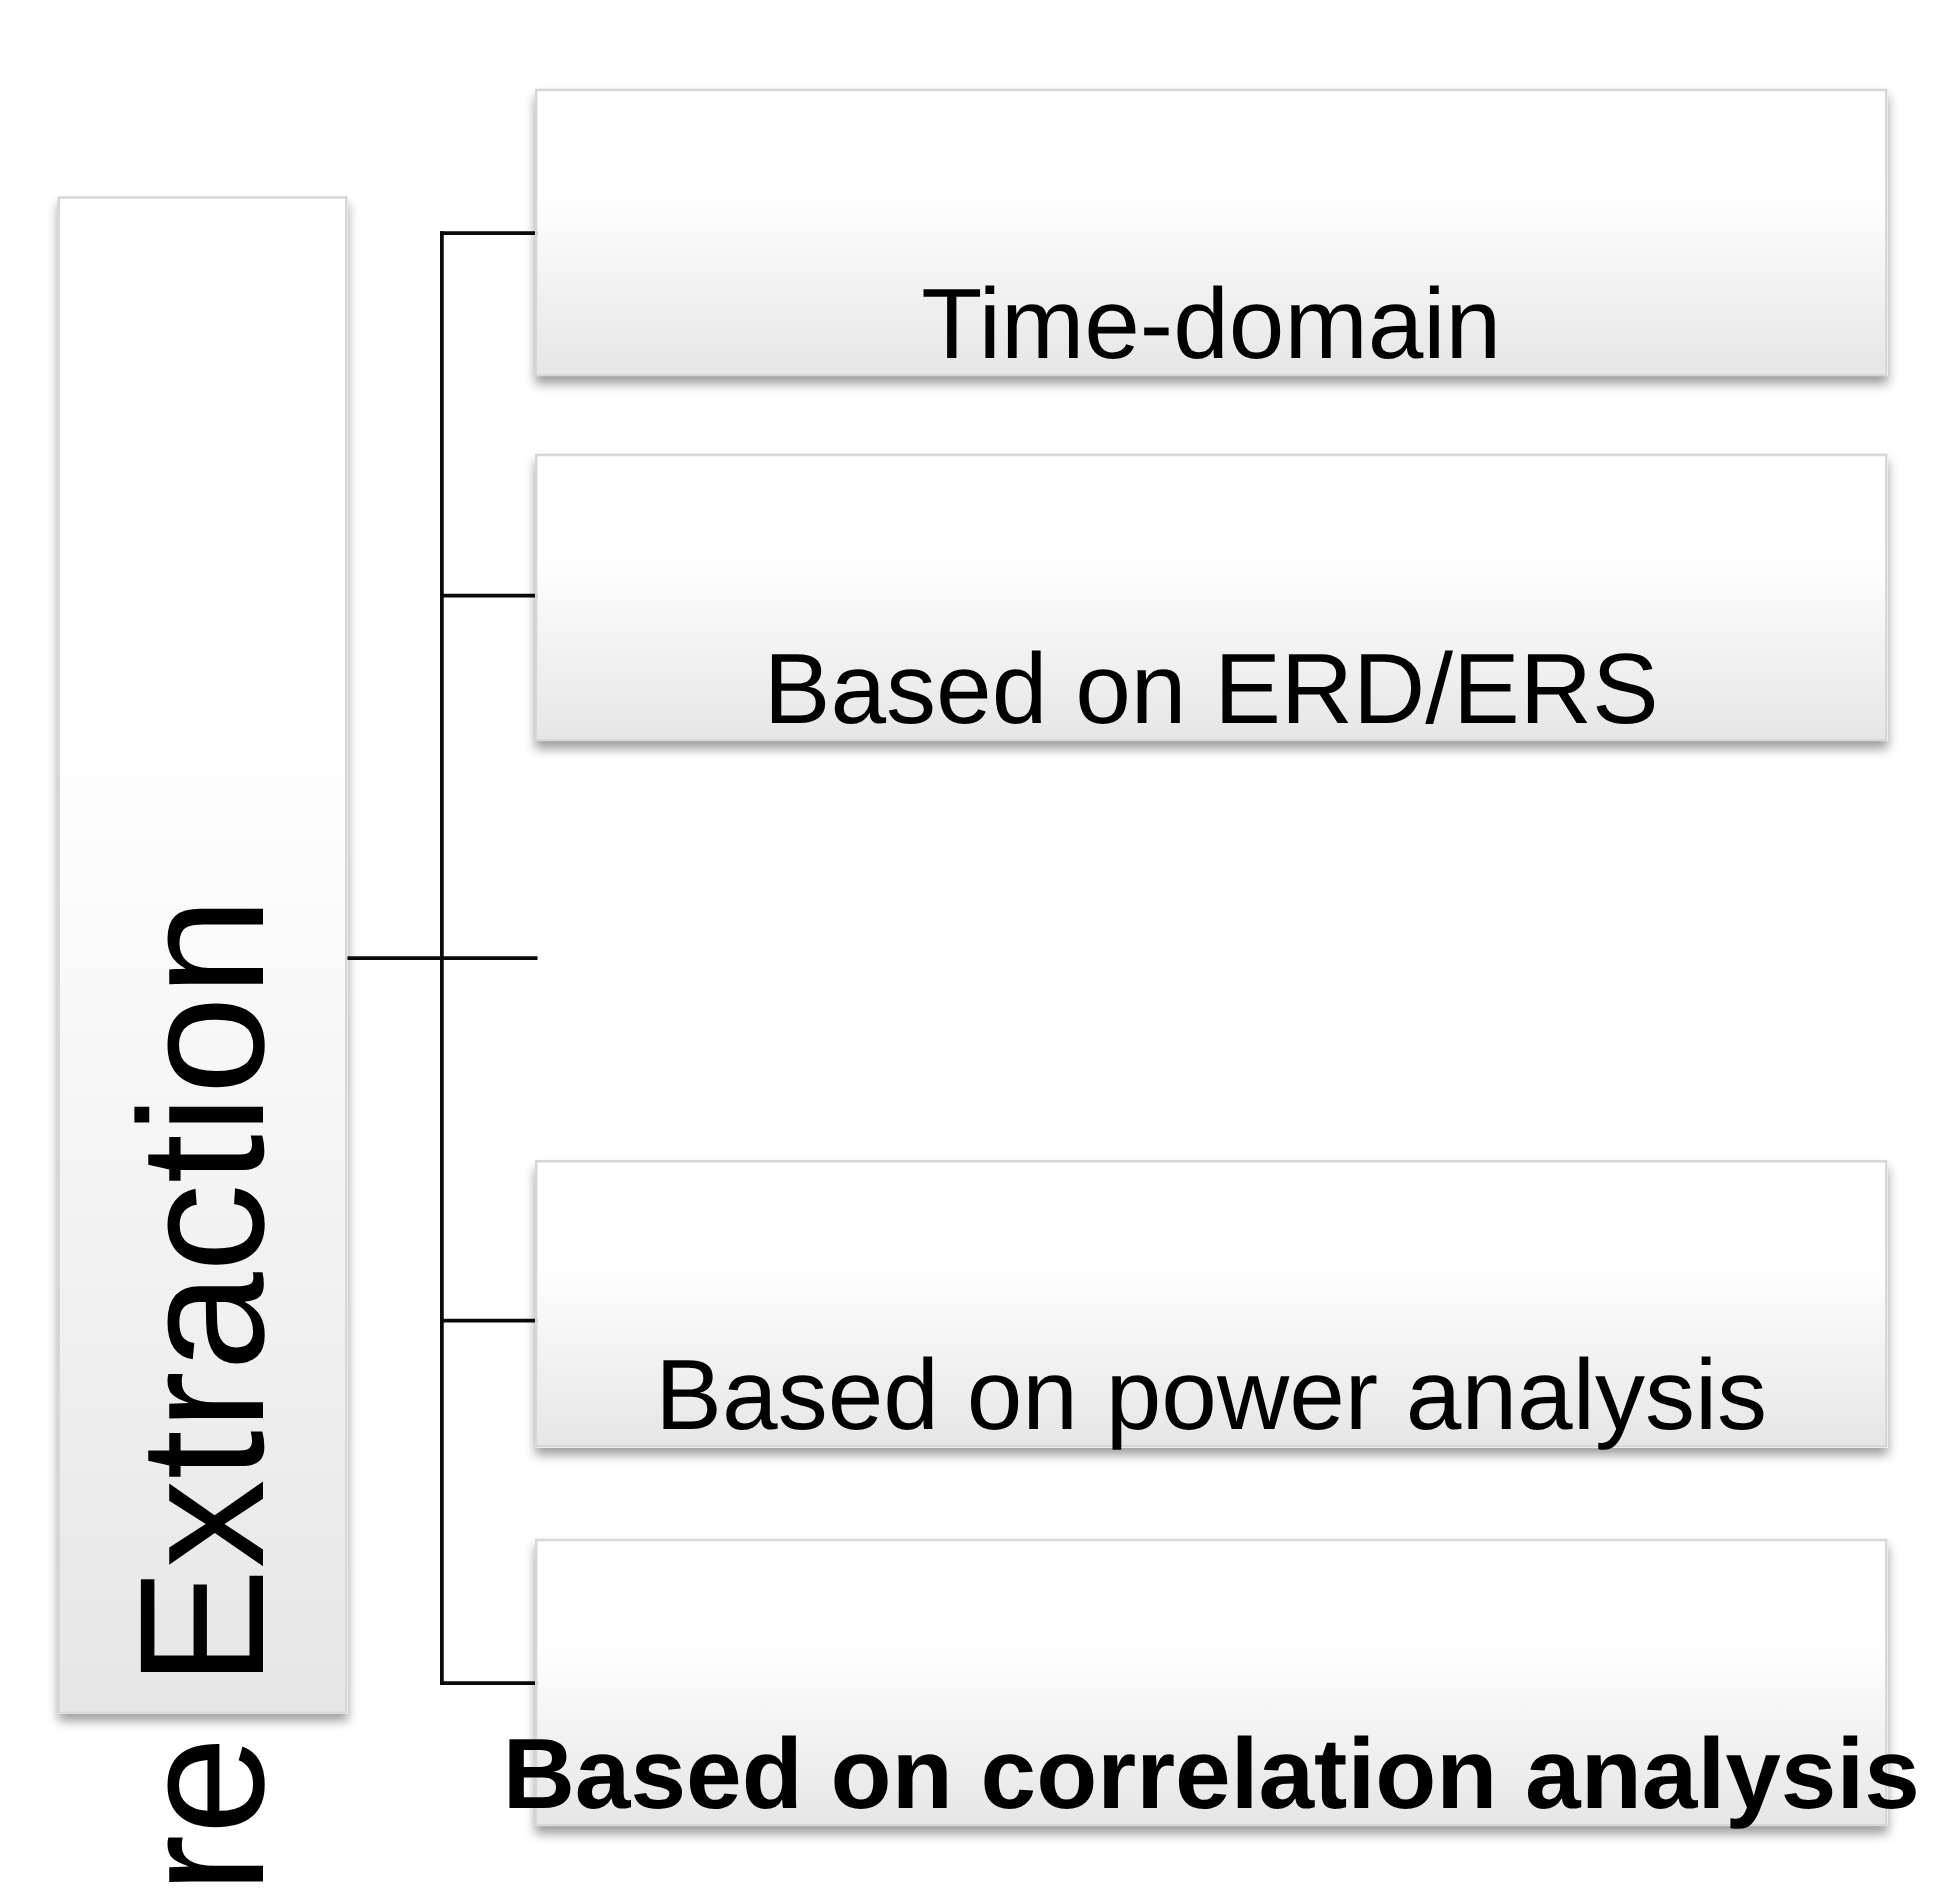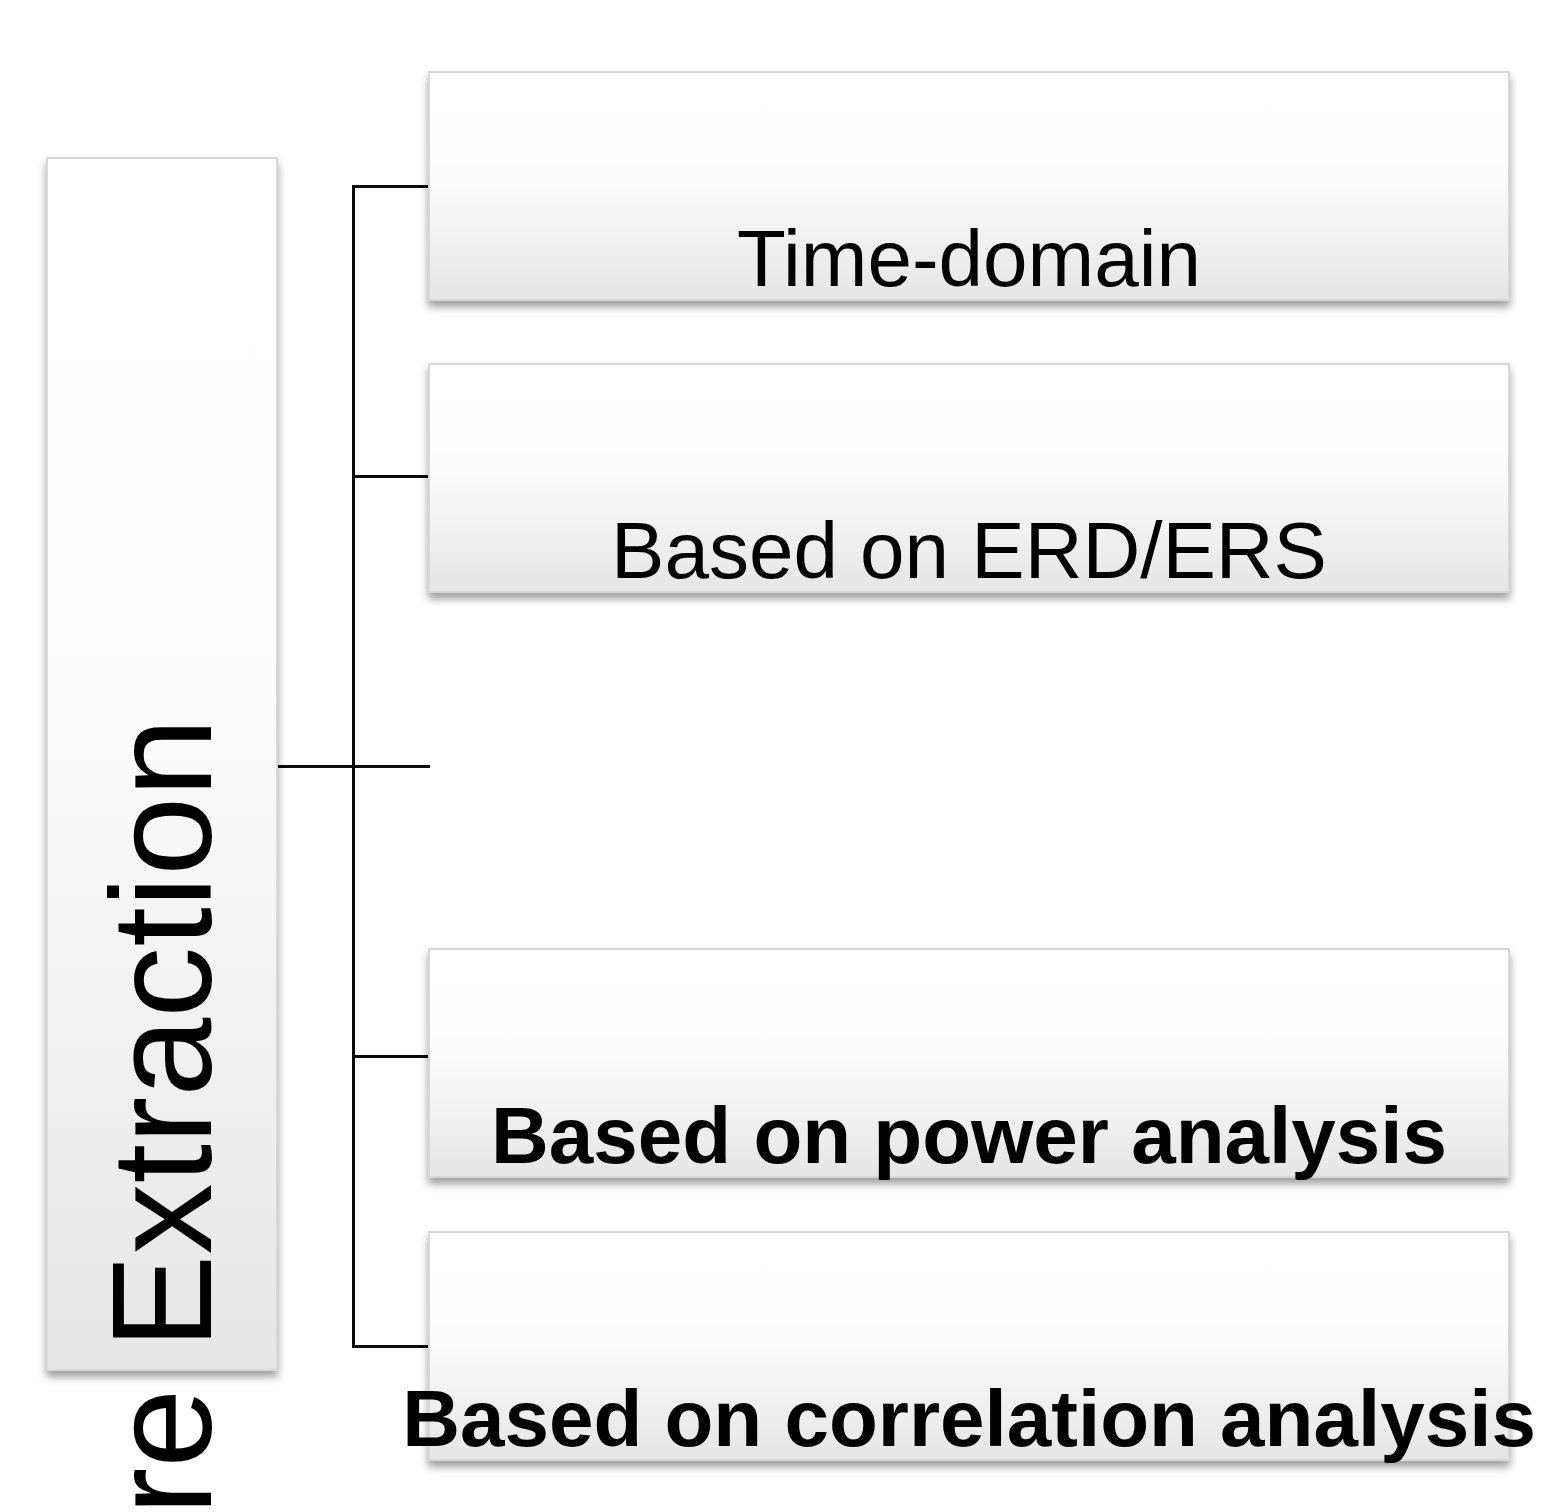--- a/index.html
+++ b/index.html
@@ -70,21 +70,21 @@
     left: 428px;
     width: 1082px;
     height: 230px;
     font-size: 80px;
     line-height: 1;
     text-align: center;
   }
   .node-1 { top: 71px; }
   .node-2 { top: 351px; margin-top: 12px; }
   .node-3 { top: 651px; }
-  .node-4 { top: 948px; font-weight: bold; }
+  .node-4 { top: 928px; }
   .node-5 { top: 1231px; font-weight: bold; }
   .node .node-label {
     white-space: nowrap;
   }
 </style>
 </head>
 <body>
 
 <div class="canvas">
 

